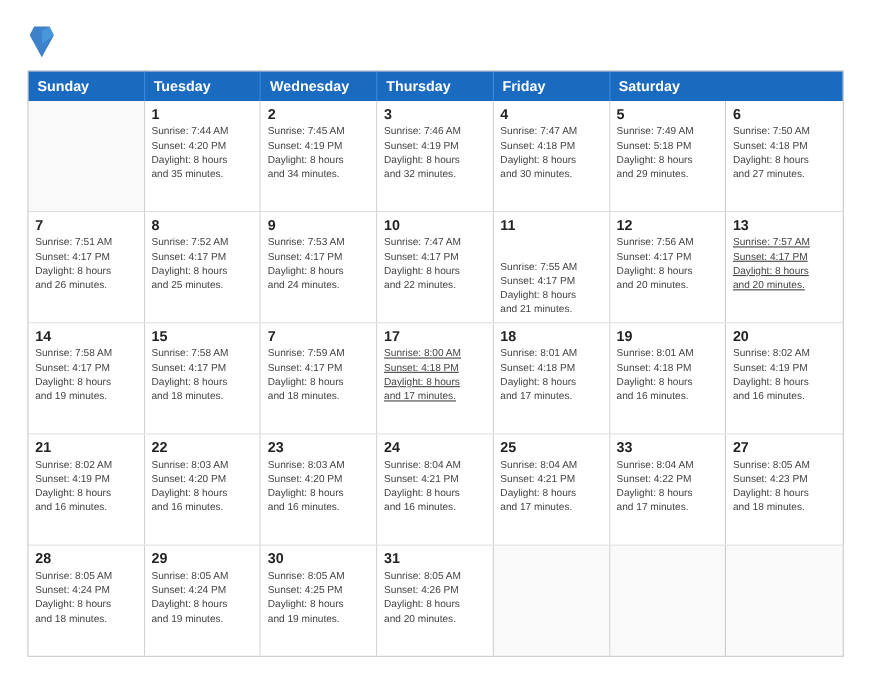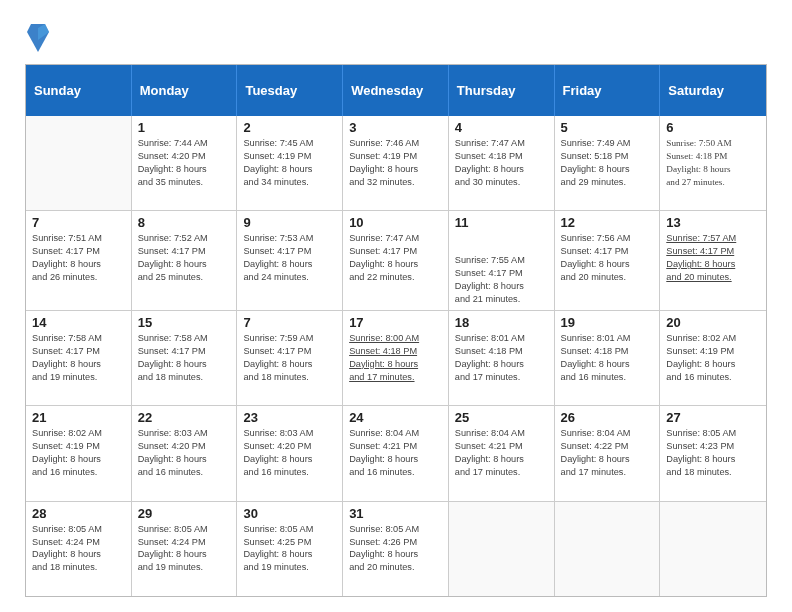--- a/index.html
+++ b/index.html
@@ -51,21 +51,21 @@
     }
     .cal-header {
       display: grid;
       grid-template-columns: repeat(7, 1fr);
       background: #1a6bbf;
       color: #fff;
       font-weight: bold;
       font-size: 13px;
     }
     .cal-header-cell {
-      padding: 18px 8px;
+      padding: 6px 8px;
       text-align: left;
       border-right: 1px solid #3a8ae0;
     }
     .cal-header-cell:last-child { border-right: none; }
     .cal-body {
       flex: 1;
       display: flex;
       flex-direction: column;
     }
     .cal-row {
@@ -122,21 +122,20 @@
     <div class="title-area">
       <div class="month-title"></div>
       <div class="location"></div>
     </div>
   </div>
 
   <div class="calendar outer-border">
     <div class="cal-header">
 
     <div class="cal-header-cell">Sunday</div>
-        <div class="cal-header-cell">Monday</div>
         <div class="cal-header-cell">Tuesday</div>
         <div class="cal-header-cell">Wednesday</div>
         <div class="cal-header-cell">Thursday</div>
         <div class="cal-header-cell">Friday</div>
         <div class="cal-header-cell">Saturday</div>
       </div>
     <div class="cal-body">
 
     <div class="cal-row">
           <div class="cal-cell empty"></div>
@@ -170,21 +169,21 @@
           </div>
           <div class="cal-cell">
             <span class="day-num">5</span>
             <div class="cell-info" style="white-space: pre-line;">Sunrise: 7:49 AM
 Sunset: 5:18 PM
 Daylight: 8 hours
 and 29 minutes.</div>
           </div>
           <div class="cal-cell">
             <span class="day-num">6</span>
-            <div class="cell-info" style="white-space: pre-line; font-family: Liberation Serif, serif;">Sunrise: 7:50 AM
+            <div class="cell-info" style="white-space: pre-line;">Sunrise: 7:50 AM
 Sunset: 4:18 PM
 Daylight: 8 hours
 and 27 minutes.</div>
           </div>
         </div>
         <div class="cal-row">
           <div class="cal-cell">
             <span class="day-num">7</span>
             <div class="cell-info" style="white-space: pre-line;">Sunrise: 7:51 AM
 Sunset: 4:17 PM
@@ -315,21 +314,21 @@
 and 16 minutes.</div>
           </div>
           <div class="cal-cell">
             <span class="day-num">25</span>
             <div class="cell-info" style="white-space: pre-line;">Sunrise: 8:04 AM
 Sunset: 4:21 PM
 Daylight: 8 hours
 and 17 minutes.</div>
           </div>
           <div class="cal-cell">
-            <span class="day-num">26</span>
+            <span class="day-num">33</span>
             <div class="cell-info" style="white-space: pre-line;">Sunrise: 8:04 AM
 Sunset: 4:22 PM
 Daylight: 8 hours
 and 17 minutes.</div>
           </div>
           <div class="cal-cell">
             <span class="day-num">27</span>
             <div class="cell-info" style="white-space: pre-line;">Sunrise: 8:05 AM
 Sunset: 4:23 PM
 Daylight: 8 hours

